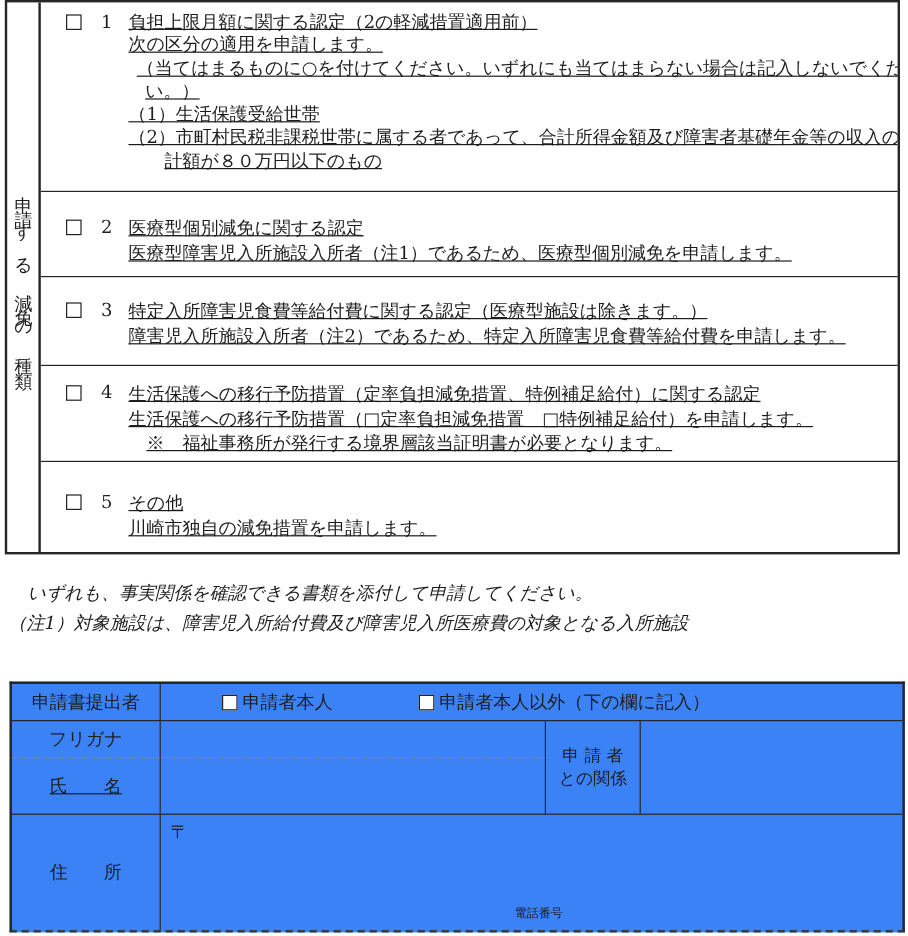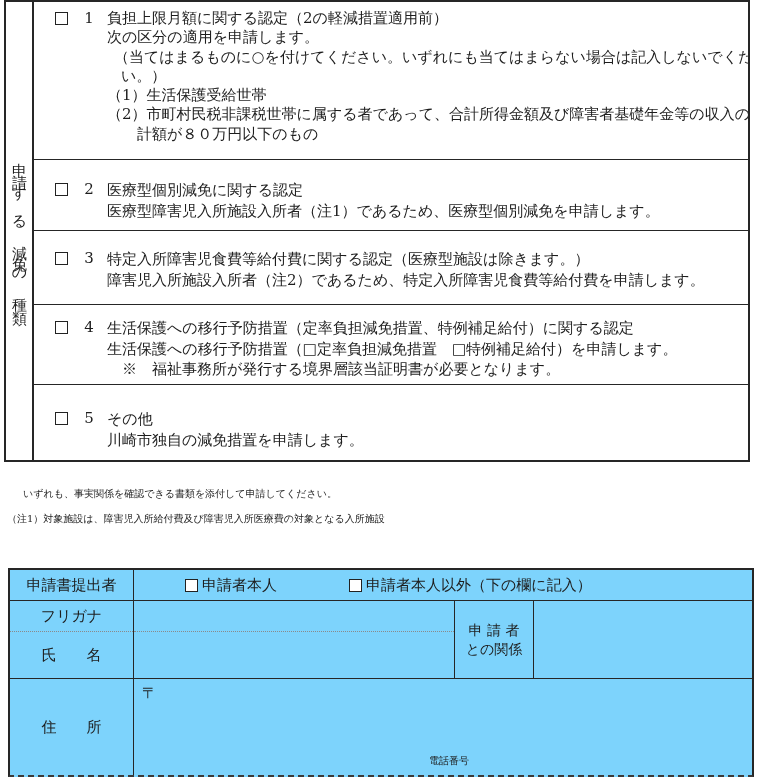--- a/index.html
+++ b/index.html
@@ -10,55 +10,55 @@
   .top-table{position:absolute;left:4px;top:0;width:746px;height:462px;
              border:2px solid #262626;box-sizing:border-box;display:flex;background:#fff;}
   .side{width:28px;flex:none;border-right:2px solid #262626;box-sizing:border-box;
         display:flex;align-items:center;justify-content:center;}
   .side-label{writing-mode:vertical-rl;text-orientation:upright;letter-spacing:12px;
               font-size:15px;line-height:1;}
   .secs{flex:1;display:flex;flex-direction:column;min-width:0;}
   .section{position:relative;box-sizing:border-box;padding-right:2px;padding-left:73px;
            white-space:nowrap;overflow:hidden;}
   .section + .section{border-top:1px solid #262626;}
-  .ln{font-size:15px;line-height:20.5px;}
+  .ln{font-size:15px;line-height:20.5px;text-decoration:underline;}
   .s1 .ln{line-height:19.3px;}
   .cb{position:absolute;left:21px;width:11px;height:11px;border:1.5px solid #222;
       background:#fff;box-sizing:content-box;}
   .num{position:absolute;left:42px;width:26px;text-align:center;font-size:15px;}
   .s1{height:157px;padding-top:7px;}  .s1 .cb{top:10px;} .s1 .num{top:7px;}
   .s2{height:71px;padding-top:20px;}  .s2 .cb{top:23px;} .s2 .num{top:20px;}
   .s3{height:74px;padding-top:18px;}  .s3 .cb{top:21px;} .s3 .num{top:18px;}
   .s4{height:80px;padding-top:13px;}  .s4 .cb{top:16px;} .s4 .num{top:13px;}
   .s5{flex:1;padding-top:24px;}       .s5 .cb{top:27px;} .s5 .num{top:24px;}
   .ind-a{padding-left:7px;}  .ind-b{padding-left:14px;}
   .ind-c{padding-left:30px;} .ind-d{padding-left:15px;}
 
   
-  .notes{position:absolute;left:7px;top:482px;width:745px;font-size:10px;
-         line-height:24.5px;white-space:nowrap;}
+  .notes{position:absolute;left:7px;top:482px;width:745px;font-size:15px;
+         line-height:24.5px;white-space:nowrap;font-style:italic;}
   .notes .n1{padding-left:16px;}
 
   
   .sub{position:absolute;left:8px;top:568px;width:746px;height:209px;box-sizing:border-box;
        border:2px solid #262626;border-bottom:2px dashed #3a3a3a;display:flex;
-       flex-direction:column;font-size:15px;background:#7dd3fc;}
+       flex-direction:column;font-size:15px;background:#3b82f6;}
   .row1{height:30px;display:flex;flex:none;}
   .row2{height:78px;display:flex;flex:none;border-top:1px solid #262626;box-sizing:border-box;}
   .row3{flex:1;display:flex;border-top:1px solid #262626;box-sizing:border-box;}
   .labcol{width:124px;flex:none;border-right:1px solid #262626;box-sizing:border-box;
           display:flex;align-items:center;justify-content:center;}
   .opts{flex:1;display:flex;align-items:center;padding-left:9px;gap:30px;}
   .opt{display:flex;align-items:center;gap:4px;margin-left:42px;}
   .cbx{width:11px;height:11px;border:1.5px solid #222;flex:none;background:#fff;}
   .lab2{width:124px;flex:none;border-right:1px solid #262626;box-sizing:border-box;
         display:flex;flex-direction:column;}
   .lab2 .t{height:31px;flex:none;border-bottom:1px dotted #8a8a8a;box-sizing:border-box;
            display:flex;align-items:center;justify-content:center;}
-  .lab2 .b{flex:1;display:flex;align-items:center;justify-content:center;}
+  .lab2 .b{flex:1;display:flex;align-items:center;justify-content:center;text-decoration:underline;}
   .f2{width:321px;flex:none;border-right:1px solid #262626;box-sizing:border-box;
       display:flex;flex-direction:column;}
   .f2 .t{height:31px;flex:none;border-bottom:1px dotted #8a8a8a;box-sizing:border-box;}
   .f2 .b{flex:1;}
   .rel{width:79px;flex:none;border-right:1px solid #262626;box-sizing:border-box;
        display:flex;flex-direction:column;align-items:center;justify-content:center;
        font-size:14px;line-height:19px;}
   .relval{flex:1;}
   .addr{flex:1;position:relative;}
   .postal{position:absolute;left:8px;top:5px;font-size:15px;}

